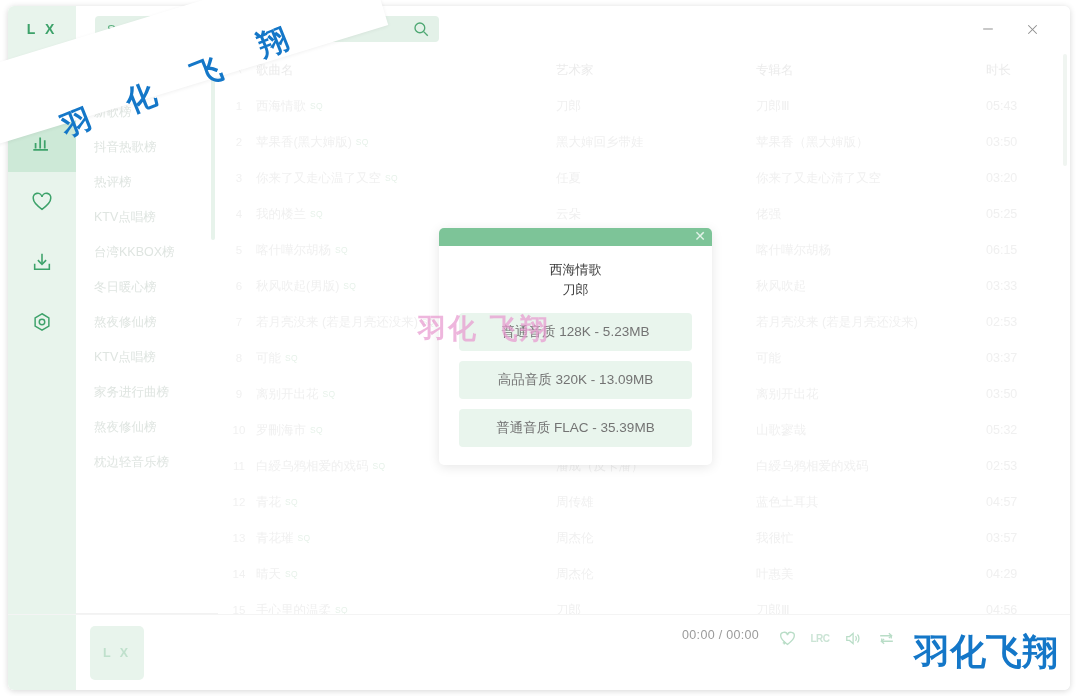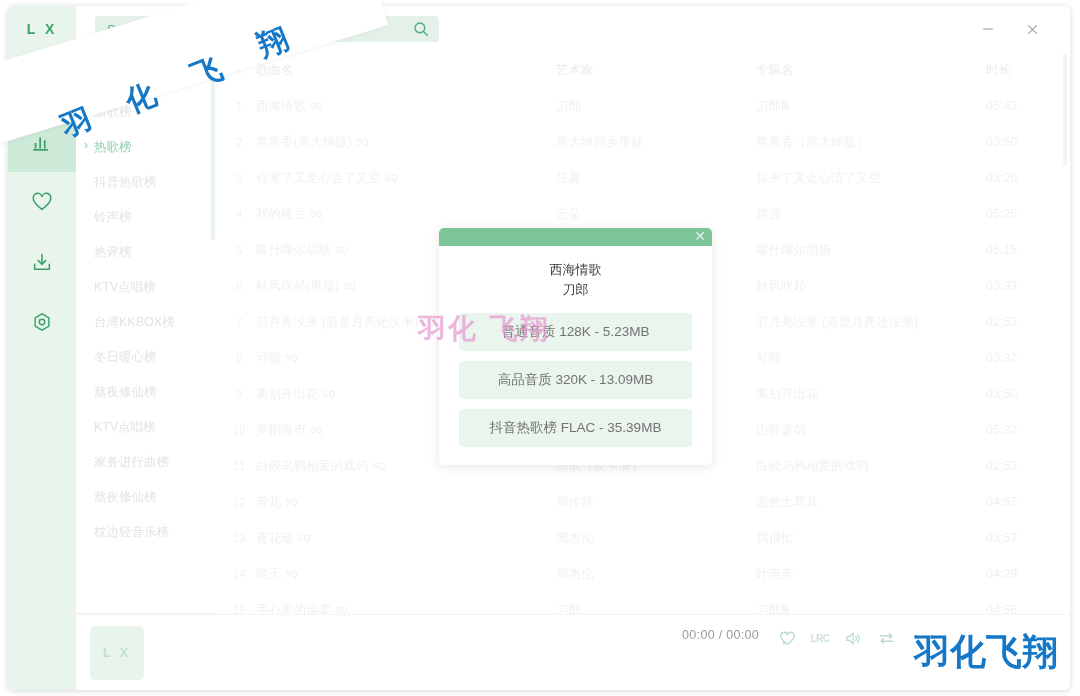--- a/index.html
+++ b/index.html
@@ -457,23 +457,21 @@
               <circle cx="12" cy="12" r="3"></circle>
             </svg>
           </span>
         </div>
       </div>
 
       <div class="sidebar">
         <div class="side-head">小蜗音乐</div>
 
         <div class="side-item">新歌榜</div>
-        <div class="side-item sel">热歌榜</div>
         <div class="side-item">抖音热歌榜</div>
-        <div class="side-item">铃声榜</div>
         <div class="side-item">热评榜</div>
         <div class="side-item">KTV点唱榜</div>
         <div class="side-item">台湾KKBOX榜</div>
         <div class="side-item">冬日暖心榜</div>
         <div class="side-item">熬夜修仙榜</div>
         <div class="side-item">KTV点唱榜</div>
         <div class="side-item">家务进行曲榜</div>
         <div class="side-item">熬夜修仙榜</div>
         <div class="side-item">枕边轻音乐榜</div>
 
@@ -690,21 +688,21 @@
     <div class="modal">
       <div class="modal-head">
         <span class="modal-close">✕</span>
       </div>
       <div class="modal-body">
         <div class="modal-title">西海情歌</div>
         <div class="modal-sub">刀郎</div>
 
         <div class="qbtn">普通音质 128K - 5.23MB</div>
         <div class="qbtn">高品音质 320K - 13.09MB</div>
-        <div class="qbtn">抖音热歌榜 FLAC - 35.39MB</div>
+        <div class="qbtn">普通音质 FLAC - 35.39MB</div>
       </div>
     </div>
   </div>
 
   <div class="wm-band"></div>
   <div class="wm-diag wm-c1">羽</div>
   <div class="wm-diag wm-c2">化</div>
   <div class="wm-diag wm-c3">飞</div>
   <div class="wm-diag wm-c4">翔</div>
   <div class="wm-center">羽化 飞翔</div>

